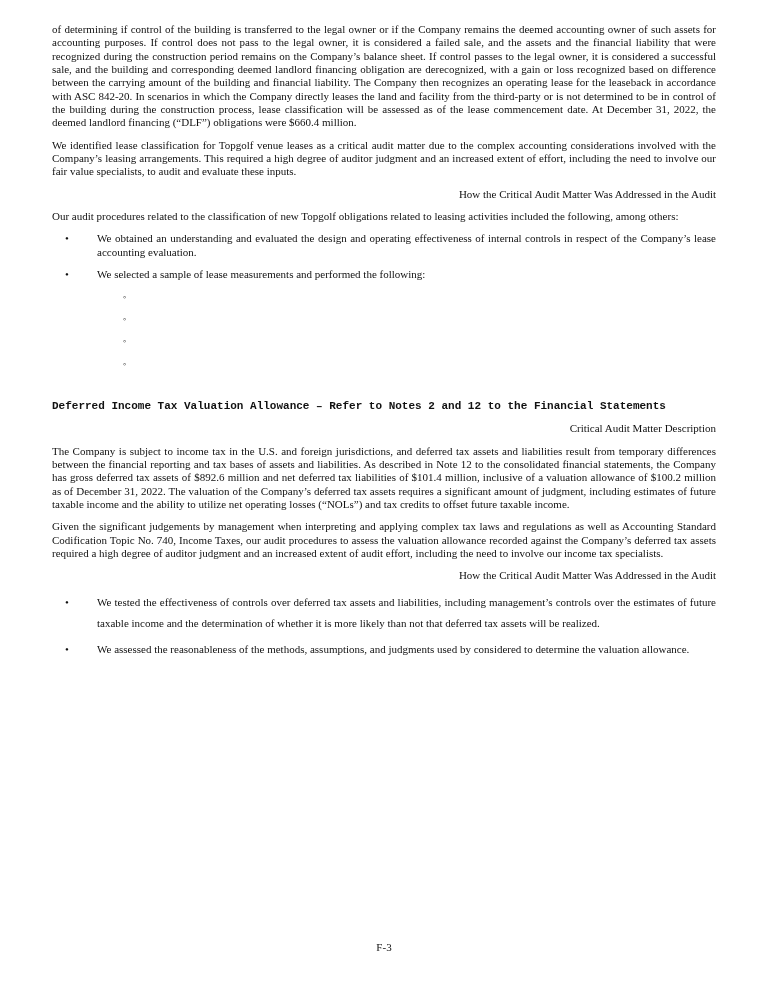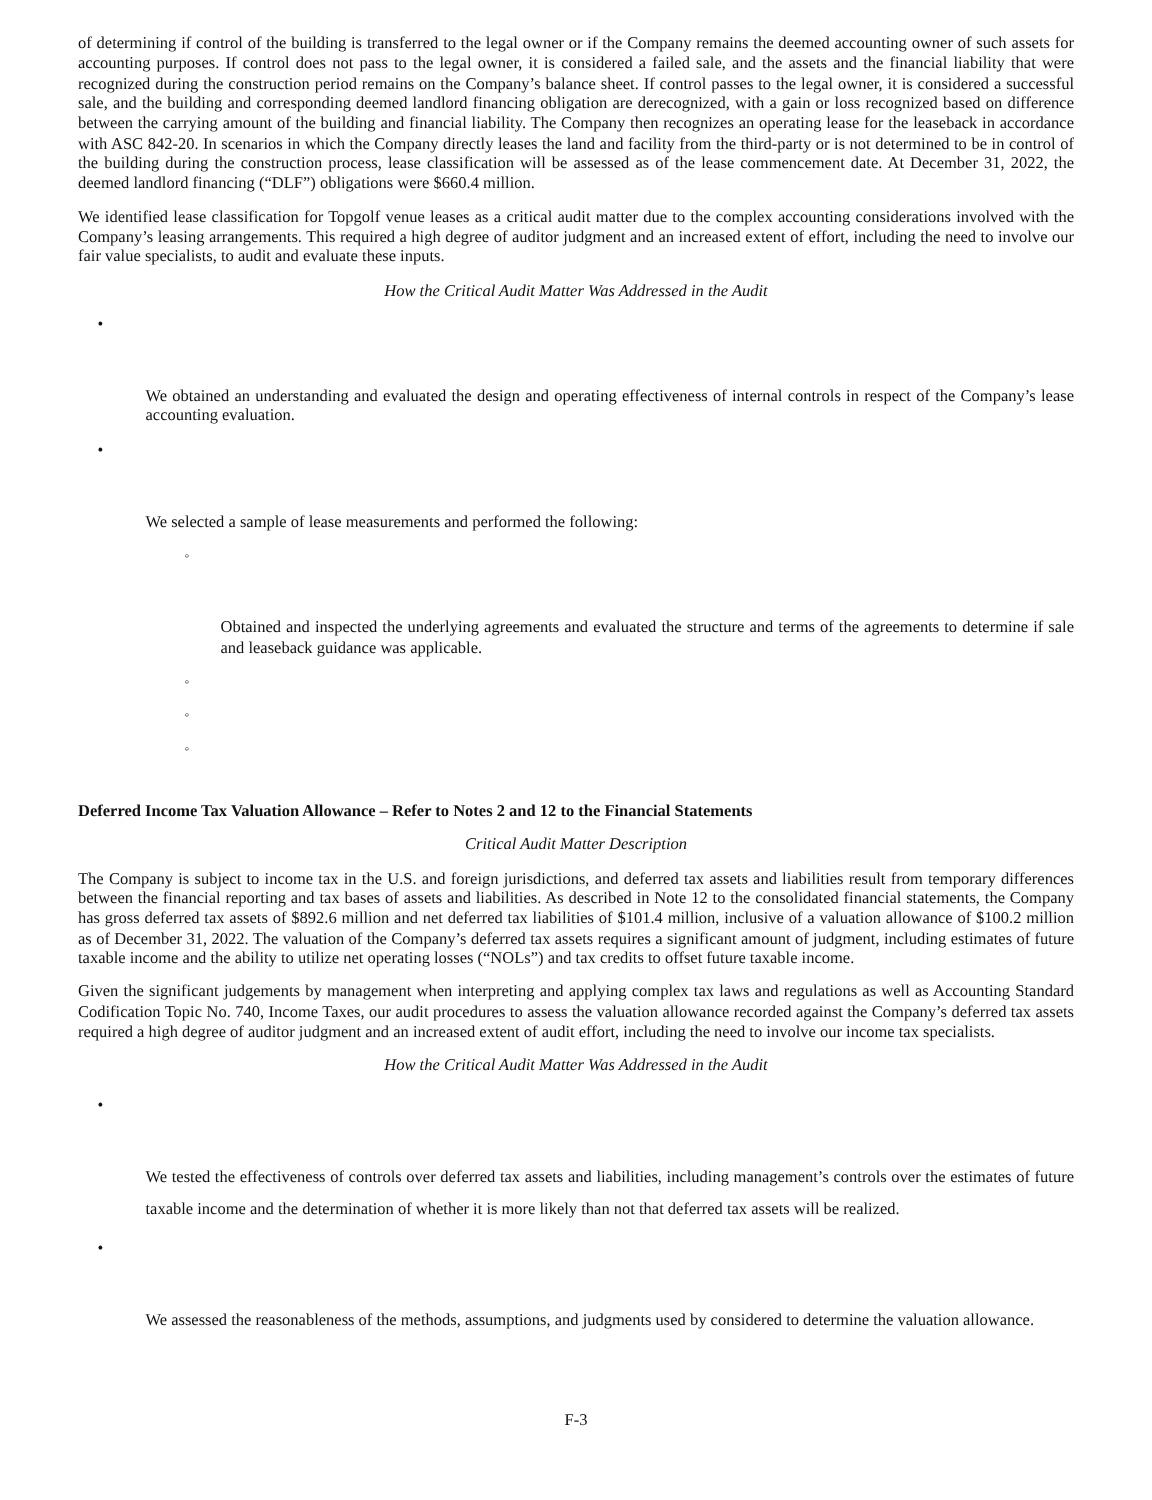--- a/index.html
+++ b/index.html
@@ -14,60 +14,60 @@
     overflow: hidden;
   }
   .doc-body {
     padding: 23px 52px 0 52px;
   }
   .block { margin: 0 0 9px 0; }
   .para {
     text-align: justify;
   }
   .heading-italic {
-    font-style: italic;
-    text-align: center;
+    text-align: right;
   }
   .heading-bold {
     font-weight: bold;
     text-align: left;
+    font-family: Liberation Mono, monospace;
   }
   .gap-before { margin-top: 29px; }
   .bullet-l1 { display: flex; padding-left: 13px; }
   .bullet-l1 > .marker { flex: 0 0 32px; }
   .bullet-l2 { display: flex; padding-left: 71px; }
   .bullet-l2 > .marker { flex: 0 0 24px; }
   .bullet-l2 > .marker { font-size: 9px; }
-  .btext { flex: 1 1 auto; text-align: justify; margin-top: 48px; }
+  .btext { flex: 1 1 auto; text-align: justify; }
   .wide { line-height: 21.4px; }
   .page-footer {
     position: absolute;
     top: 941px; left: 0;
     width: 100%;
     text-align: center;
   }
 </style>
 </head>
 <body>
 
 <div class="doc-body">
     <div class="block para">of determining if control of the building is transferred to the legal owner or if the Company remains the deemed accounting owner of such assets for accounting purposes. If control does not pass to the legal owner, it is considered a failed sale, and the assets and the financial liability that were recognized during the construction period remains on the Company’s balance sheet. If control passes to the legal owner, it is considered a successful sale, and the building and corresponding deemed landlord financing obligation are derecognized, with a gain or loss recognized based on difference between the carrying amount of the building and financial liability. The Company then recognizes an operating lease for the leaseback in accordance with ASC 842-20. In scenarios in which the Company directly leases the land and facility from the third-party or is not determined to be in control of the building during the construction process, lease classification will be assessed as of the lease commencement date. At December 31, 2022, the deemed landlord financing (“DLF”) obligations were $660.4 million.</div>
     <div class="block para">We identified lease classification for Topgolf venue leases as a critical audit matter due to the complex accounting considerations involved with the Company’s leasing arrangements. This required a high degree of auditor judgment and an increased extent of effort, including the need to involve our fair value specialists, to audit and evaluate these inputs.</div>
     <div class="block heading-italic">How the Critical Audit Matter Was Addressed in the Audit</div>
+    <div class="block para">Our audit procedures related to the classification of new Topgolf obligations related to leasing activities included the following, among others:</div>
     <div class="block bullet-l1">
       <span class="marker">•</span>
       <span class="btext">We obtained an understanding and evaluated the design and operating effectiveness of internal controls in respect of the Company’s lease accounting evaluation.</span>
     </div>
     <div class="block bullet-l1">
       <span class="marker">•</span>
       <span class="btext">We selected a sample of lease measurements and performed the following:</span>
     </div>
     <div class="block bullet-l2">
       <span class="marker">◦</span>
-      <span class="btext">Obtained and inspected the underlying agreements and evaluated the structure and terms of the agreements to determine if sale and leaseback guidance was applicable.</span>
     </div>
     <div class="block bullet-l2">
       <span class="marker">◦</span>
     </div>
     <div class="block bullet-l2">
       <span class="marker">◦</span>
     </div>
     <div class="block bullet-l2">
       <span class="marker">◦</span>
     </div>

